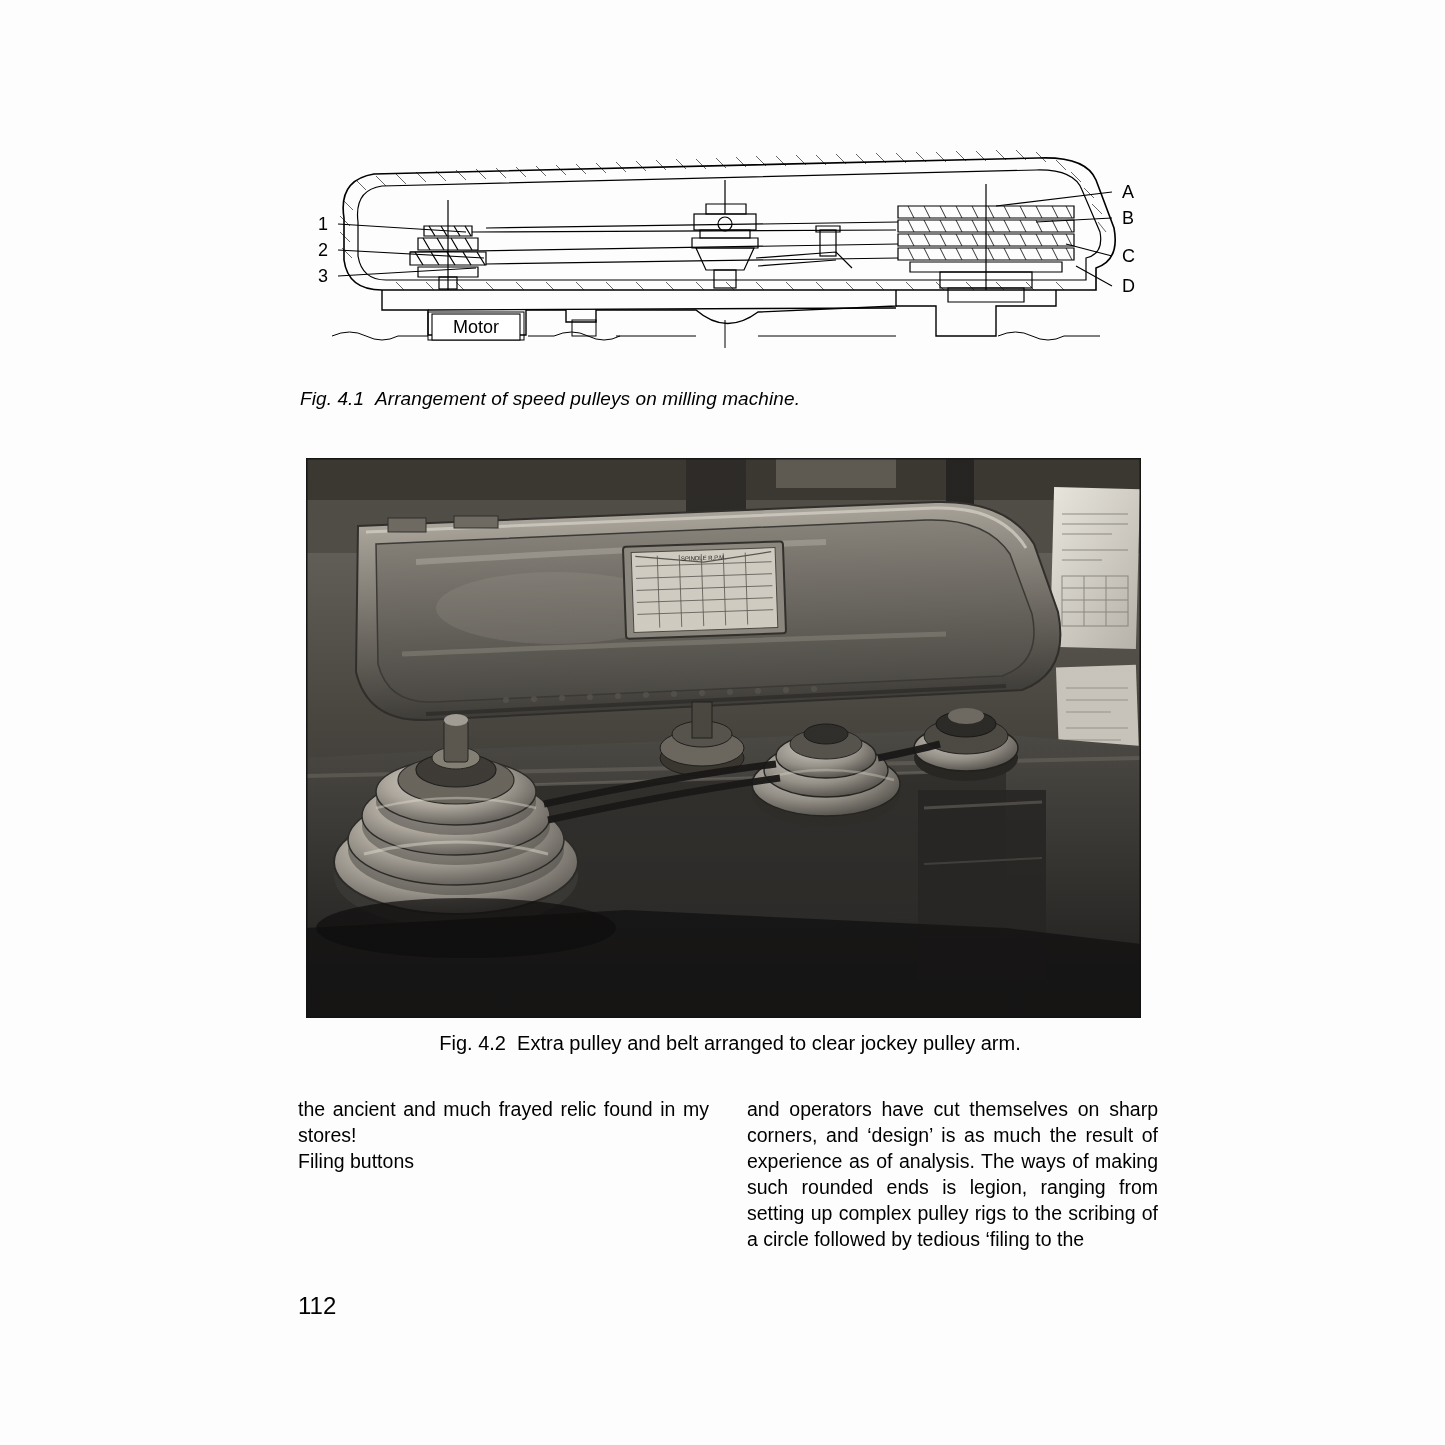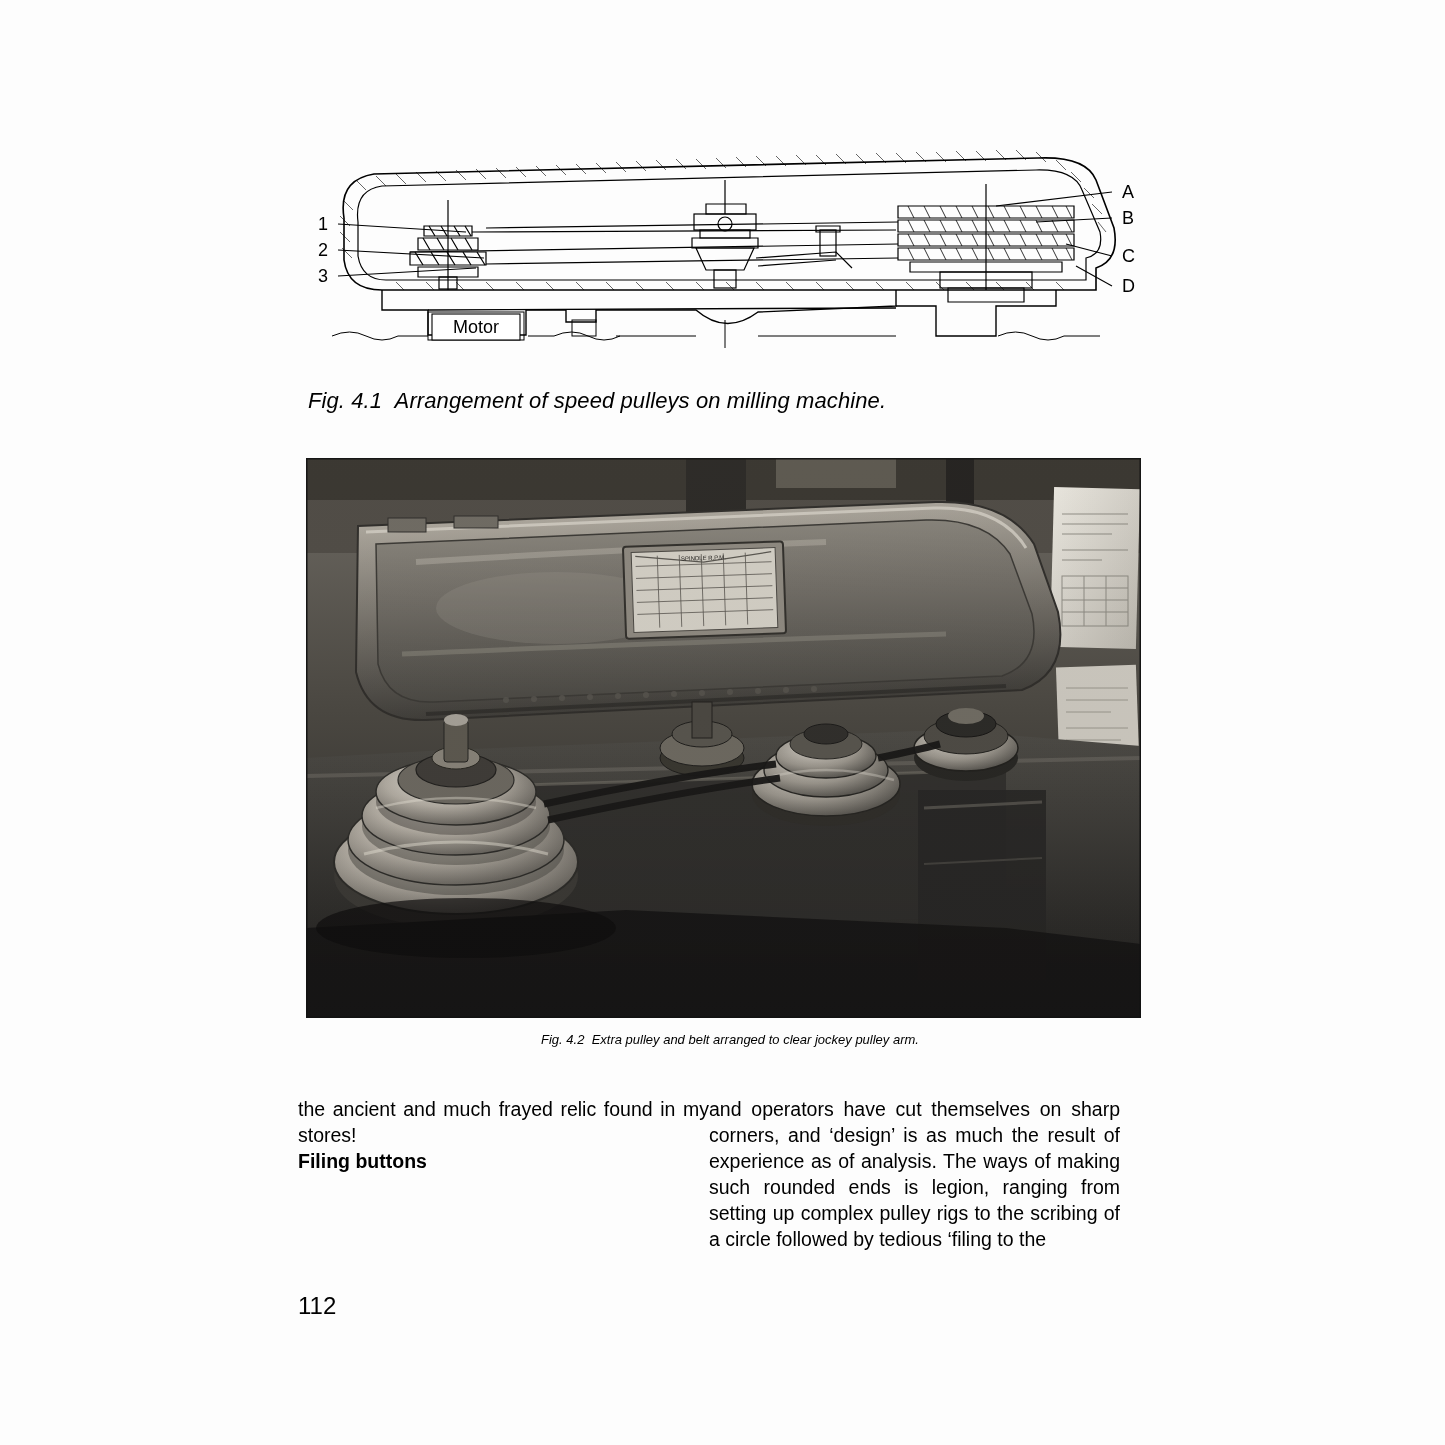--- a/index.html
+++ b/index.html
@@ -32,69 +32,68 @@
     height: 230px;
   }
   .fig1-wrap svg { display: block; }
 
   .fig1-caption {
     position: absolute;
     left: 300px;
     top: 388px;
     width: 860px;
     font-style: italic;
-    font-size: 22px;
+    font-size: 19px;
     letter-spacing: 0.1px;
-    margin-left: 8px;
   }
   .fig1-caption .num { font-style: italic; }
 
   
   .photo {
     position: absolute;
     left: 306px;
     top: 458px;
     width: 835px;
     height: 560px;
     background: #3a3a38;
     overflow: hidden;
   }
   .photo svg { display: block; }
 
   .fig2-caption {
     position: absolute;
     left: 300px;
     top: 1032px;
     width: 860px;
-    font-style: italic;
-    font-size: 13px;
+    font-size: 20px;
     text-align: center;
   }
 
   
   .columns {
     position: absolute;
     left: 298px;
     top: 1096px;
     width: 860px;
     display: flex;
+    gap: 38px;
   }
   .col {
     width: 411px;
     font-size: 19.5px;
     line-height: 26px;
     text-align: justify;
   }
   .col p {
     margin: 0;
     text-align: justify;
     text-justify: inter-word;
   }
   .heading {
-    font-weight: bold;
+    font-weight: normal;
     margin-top: 22px;
     margin-bottom: 0;
     text-align: left;
   }
   .page-number {
     position: absolute;
     left: 298px;
     top: 1292px;
     font-size: 24px;
   }

